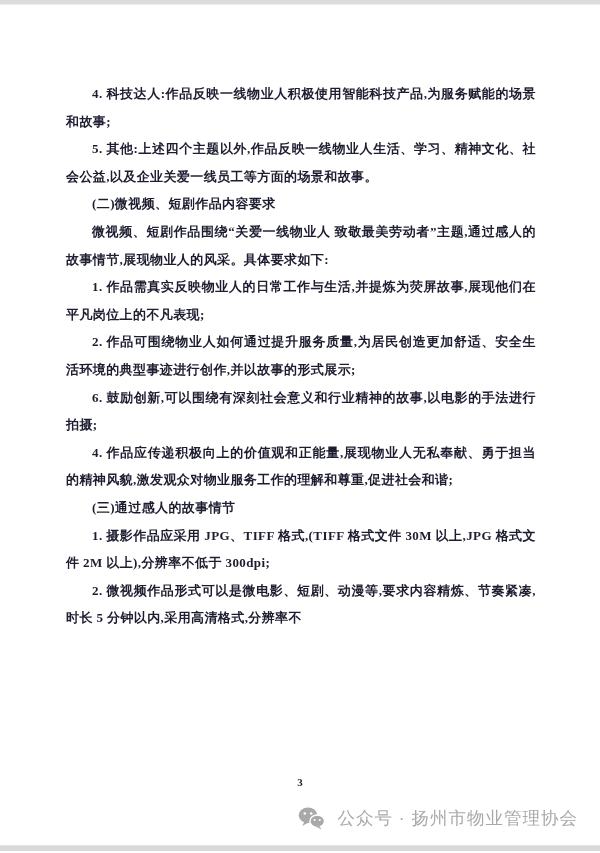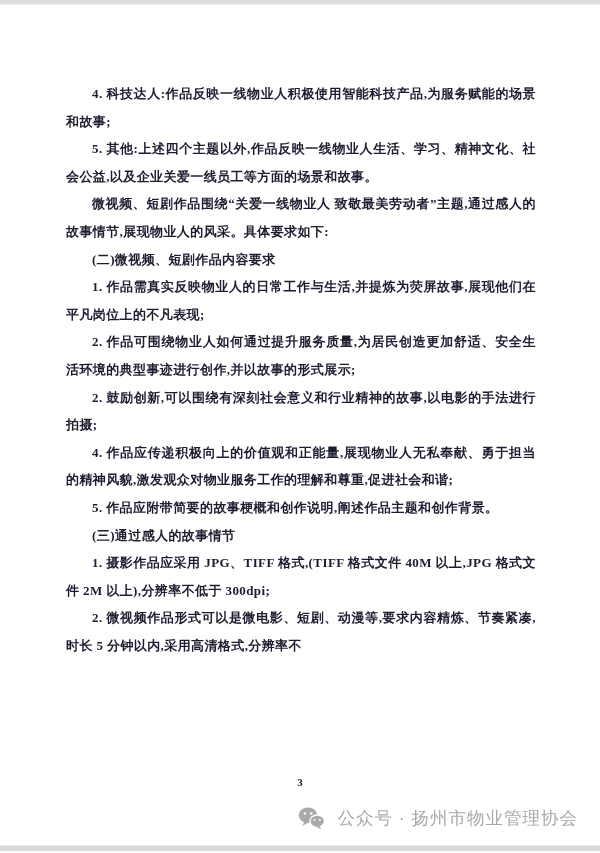--- a/index.html
+++ b/index.html
@@ -59,29 +59,28 @@
 </head>
 <body>
 
 <div class="page">
 
   <div class="edge-strip top"></div>
 
   <div class="content">
     <p>4. 科技达人:作品反映一线物业人积极使用智能科技产品,为服务赋能的场景和故事;</p>
     <p>5. 其他:上述四个主题以外,作品反映一线物业人生活、学习、精神文化、社会公益,以及企业关爱一线员工等方面的场景和故事。</p>
+    <p>(二)微视频、短剧作品内容要求</p>
     <p>微视频、短剧作品围绕“关爱一线物业人 致敬最美劳动者”主题,通过感人的故事情节,展现物业人的风采。具体要求如下:</p>
-    <p>(二)微视频、短剧作品内容要求</p>
     <p>1. 作品需真实反映物业人的日常工作与生活,并提炼为荧屏故事,展现他们在平凡岗位上的不凡表现;</p>
     <p>2. 作品可围绕物业人如何通过提升服务质量,为居民创造更加舒适、安全生活环境的典型事迹进行创作,并以故事的形式展示;</p>
-    <p>2. 鼓励创新,可以围绕有深刻社会意义和行业精神的故事,以电影的手法进行拍摄;</p>
+    <p>6. 鼓励创新,可以围绕有深刻社会意义和行业精神的故事,以电影的手法进行拍摄;</p>
     <p>4. 作品应传递积极向上的价值观和正能量,展现物业人无私奉献、勇于担当的精神风貌,激发观众对物业服务工作的理解和尊重,促进社会和谐;</p>
-    <p>5. 作品应附带简要的故事梗概和创作说明,阐述作品主题和创作背景。</p>
     <p>(三)通过感人的故事情节</p>
-    <p>1. 摄影作品应采用 JPG、TIFF 格式,(TIFF 格式文件 40M 以上,JPG 格式文件 2M 以上),分辨率不低于 300dpi;</p>
+    <p>1. 摄影作品应采用 JPG、TIFF 格式,(TIFF 格式文件 30M 以上,JPG 格式文件 2M 以上),分辨率不低于 300dpi;</p>
     <p>2. 微视频作品形式可以是微电影、短剧、动漫等,要求内容精炼、节奏紧凑,时长 5 分钟以内,采用高清格式,分辨率不</p>
   </div>
 
   <div class="page-number">3</div>
 
   <div class="watermark">
     <span class="wechat-icon">
       <svg width="27" height="23" viewBox="0 0 27 23" xmlns="http://www.w3.org/2000/svg">
         <ellipse cx="10" cy="8.2" rx="9.3" ry="7.7" fill="#a9a9a9"></ellipse>
         <path d="M6.5 14.5 L4.2 19 L10.5 15.4 Z" fill="#a9a9a9"></path>

